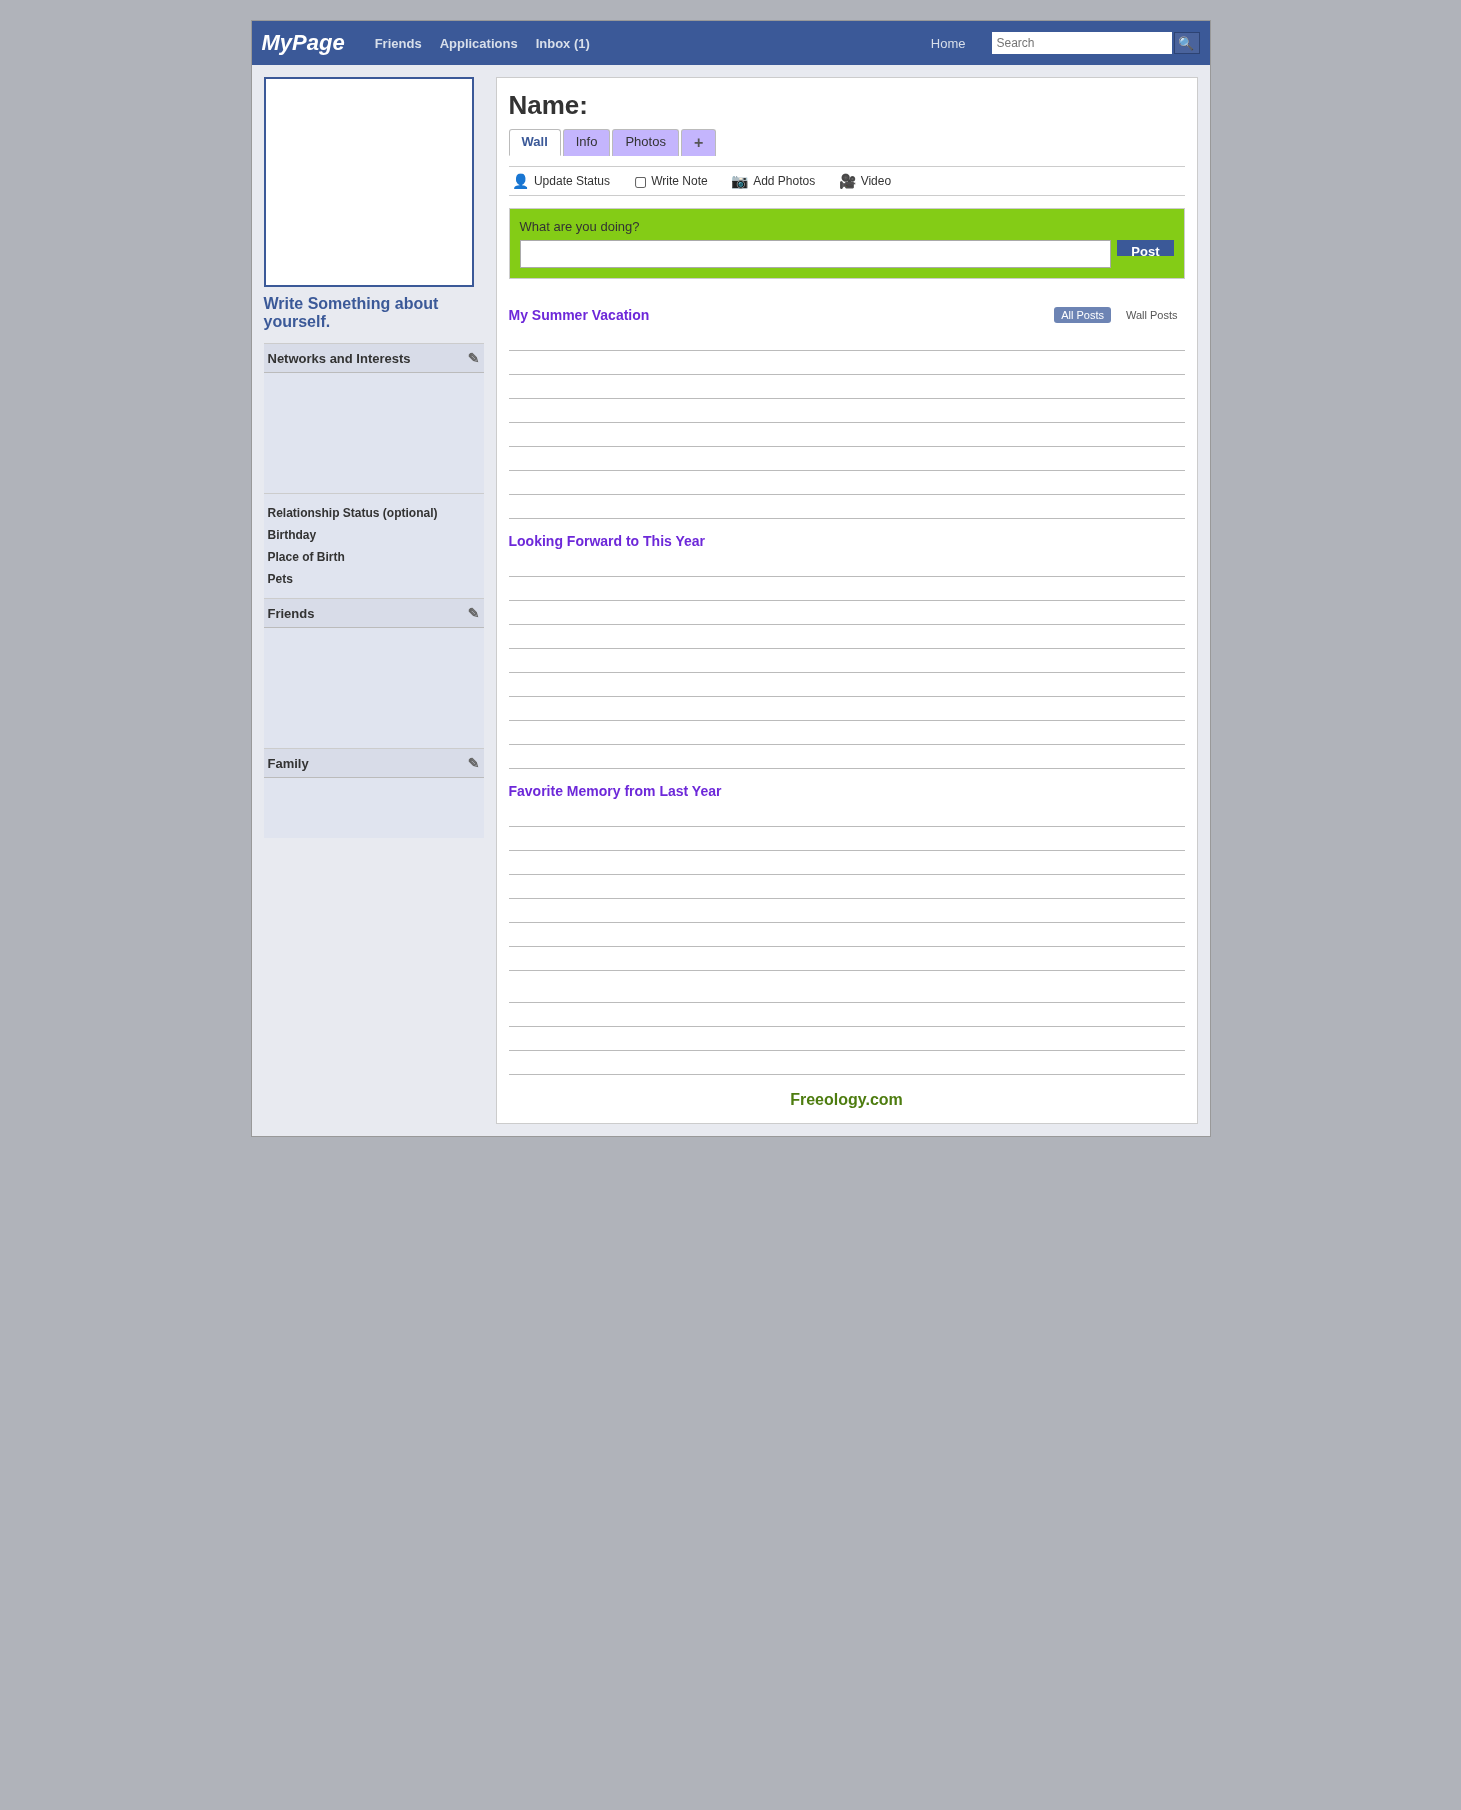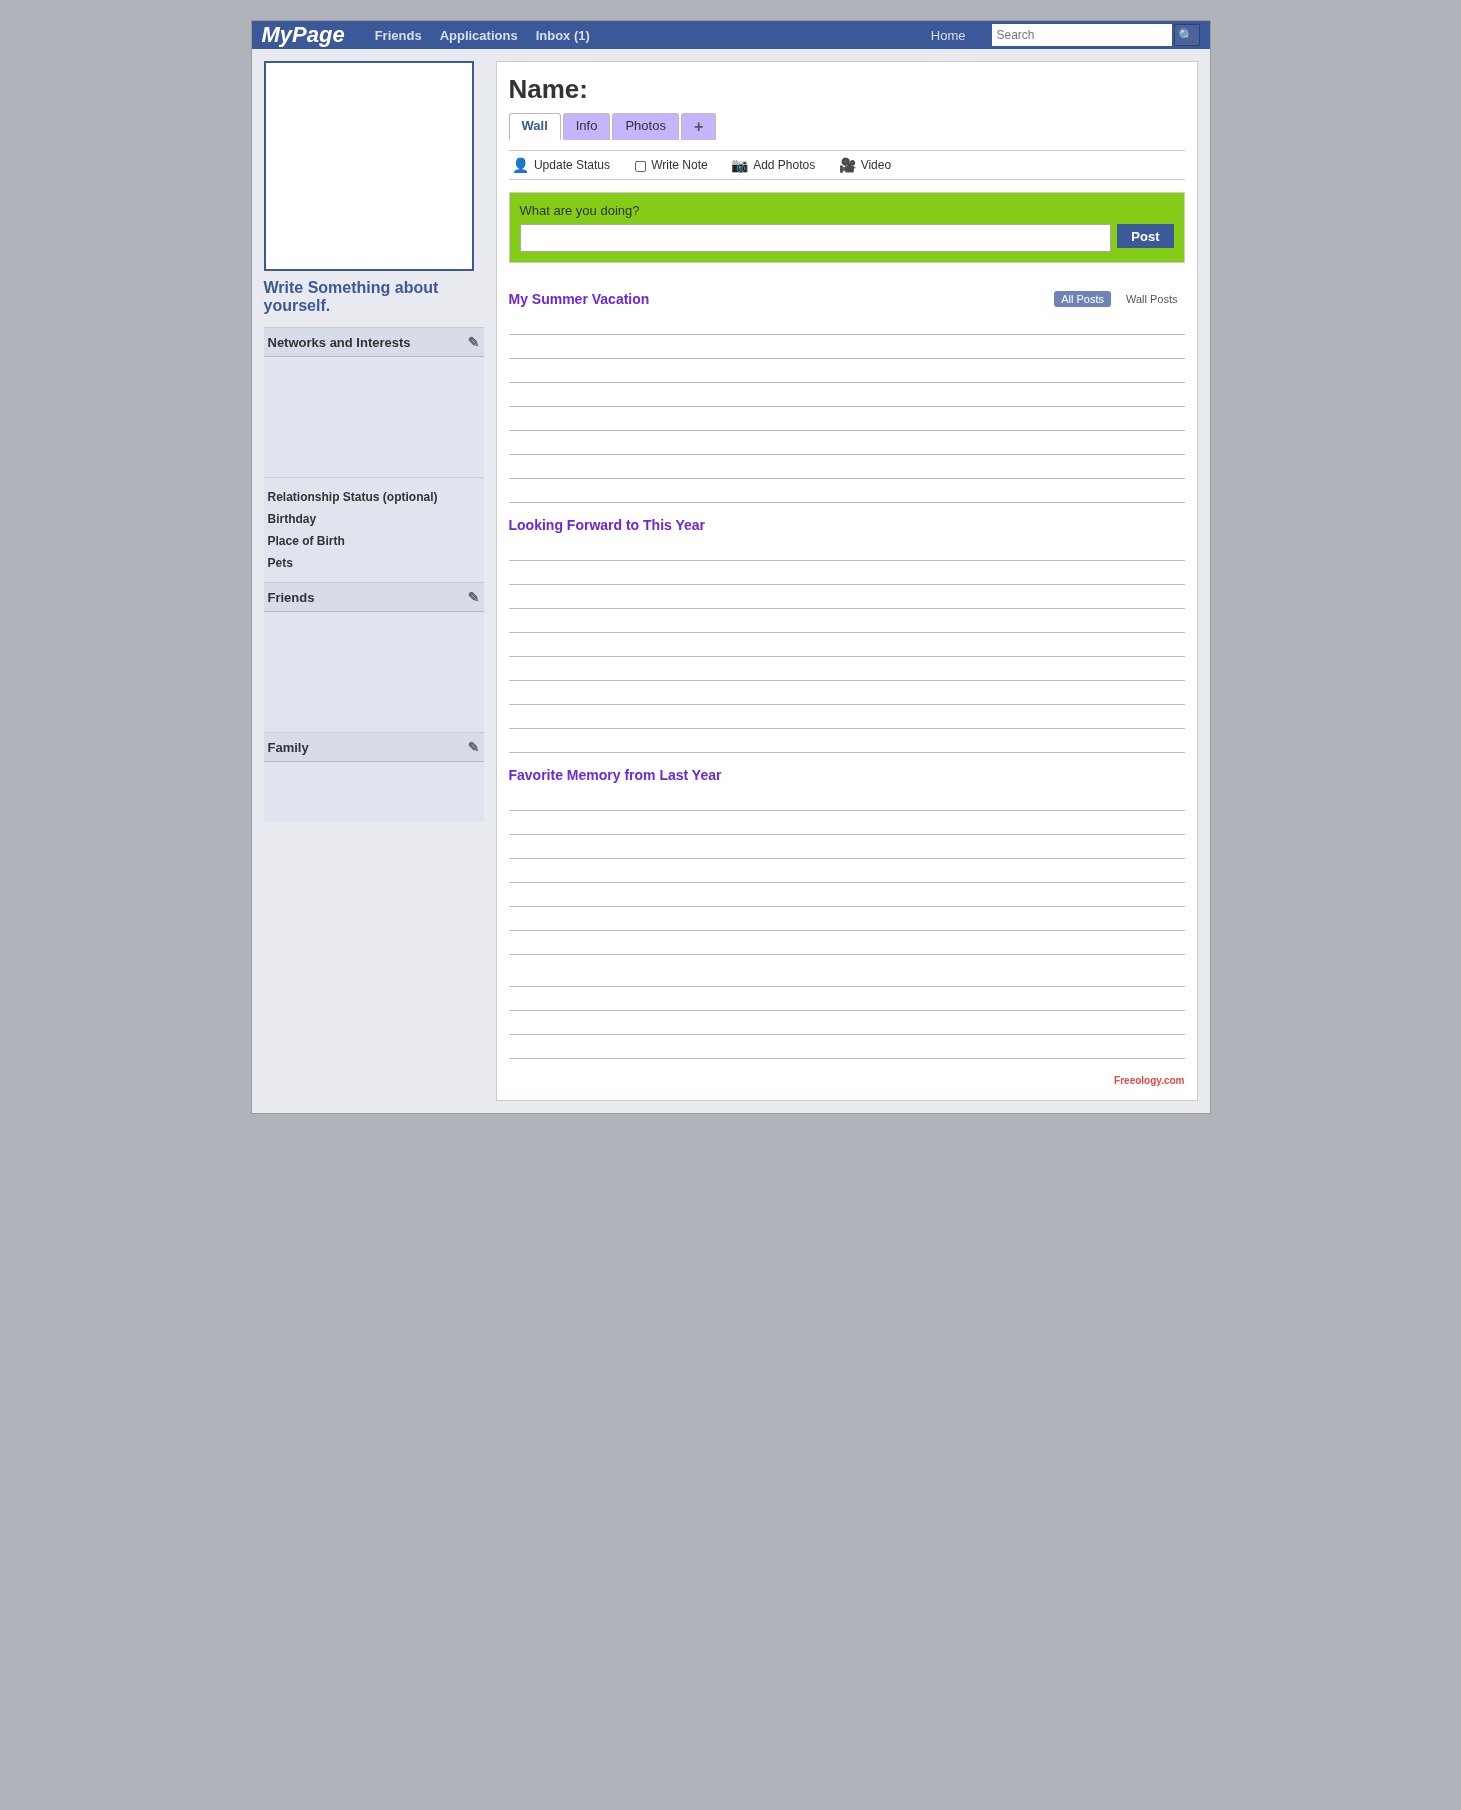--- a/index.html
+++ b/index.html
@@ -12,21 +12,21 @@
     .page-wrapper {
       width: 960px;
       margin: 20px auto;
       background: #e8eaf0;
       border: 1px solid #999;
     }
     
     .header {
       background: #3b5998;
       padding: 0 10px;
-      height: 28px;
+      height: 44px;
       display: flex;
       align-items: center;
       gap: 20px;
     }
     .header-logo {
       color: #fff;
       font-size: 22px;
       font-weight: bold;
       font-style: italic;
       margin-right: 10px;
@@ -220,21 +220,21 @@
       font-size: 12px;
     }
     .post-btn {
       background: #3b5998;
       color: #fff;
       border: none;
       padding: 4px 14px;
       font-size: 13px;
       font-weight: bold;
       cursor: pointer;
-      height: 24px;
+      height: 16px;
     }
     .section-header-row {
       display: flex;
       align-items: center;
       justify-content: space-between;
       margin-bottom: 6px;
       padding-top: 4px;
     }
     .section-title {
       font-size: 14px;
@@ -261,24 +261,24 @@
     }
     .lined-rows {
       margin: 4px 0 10px 0;
     }
     .lined-row {
       border-bottom: 1px solid #bbb;
       height: 22px;
       margin-bottom: 2px;
     }
     .freeology {
-      text-align: right;
-      font-size: 10px;
-      font-weight: bold;
-      color: #ef4444;
+      text-align: center;
+      font-size: 16px;
+      font-weight: bold;
+      color: #4d7c0f;
       padding: 6px 0 2px 0;
     }
   </style>
 </head>
 <body>
 
 <div class="page-wrapper">
   <div class="header">
     <div class="header-logo">MyPage</div>
     <div class="header-nav">

